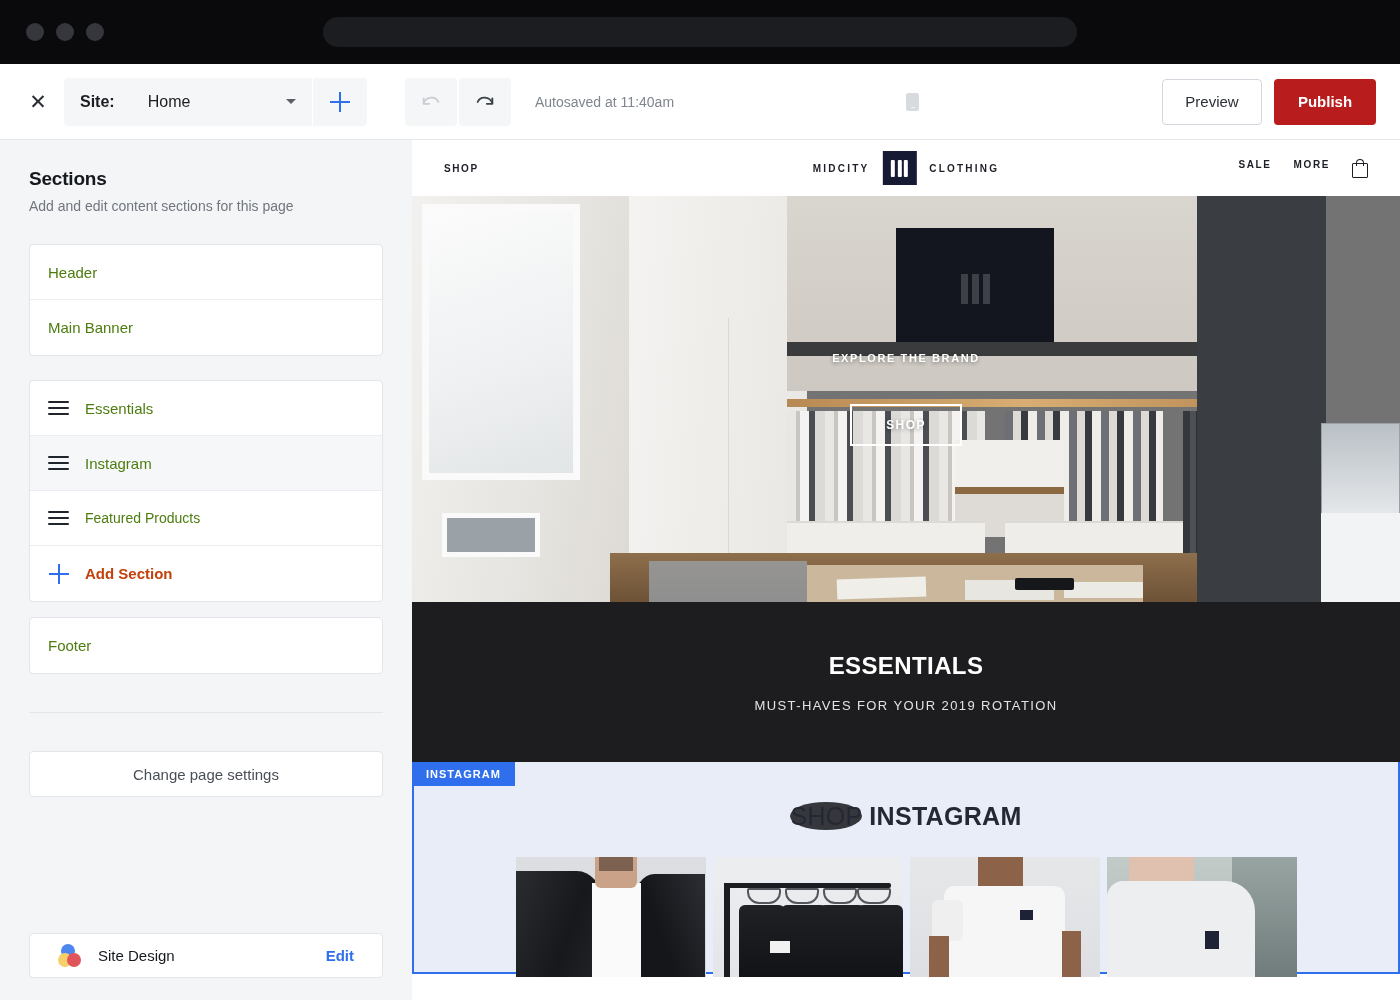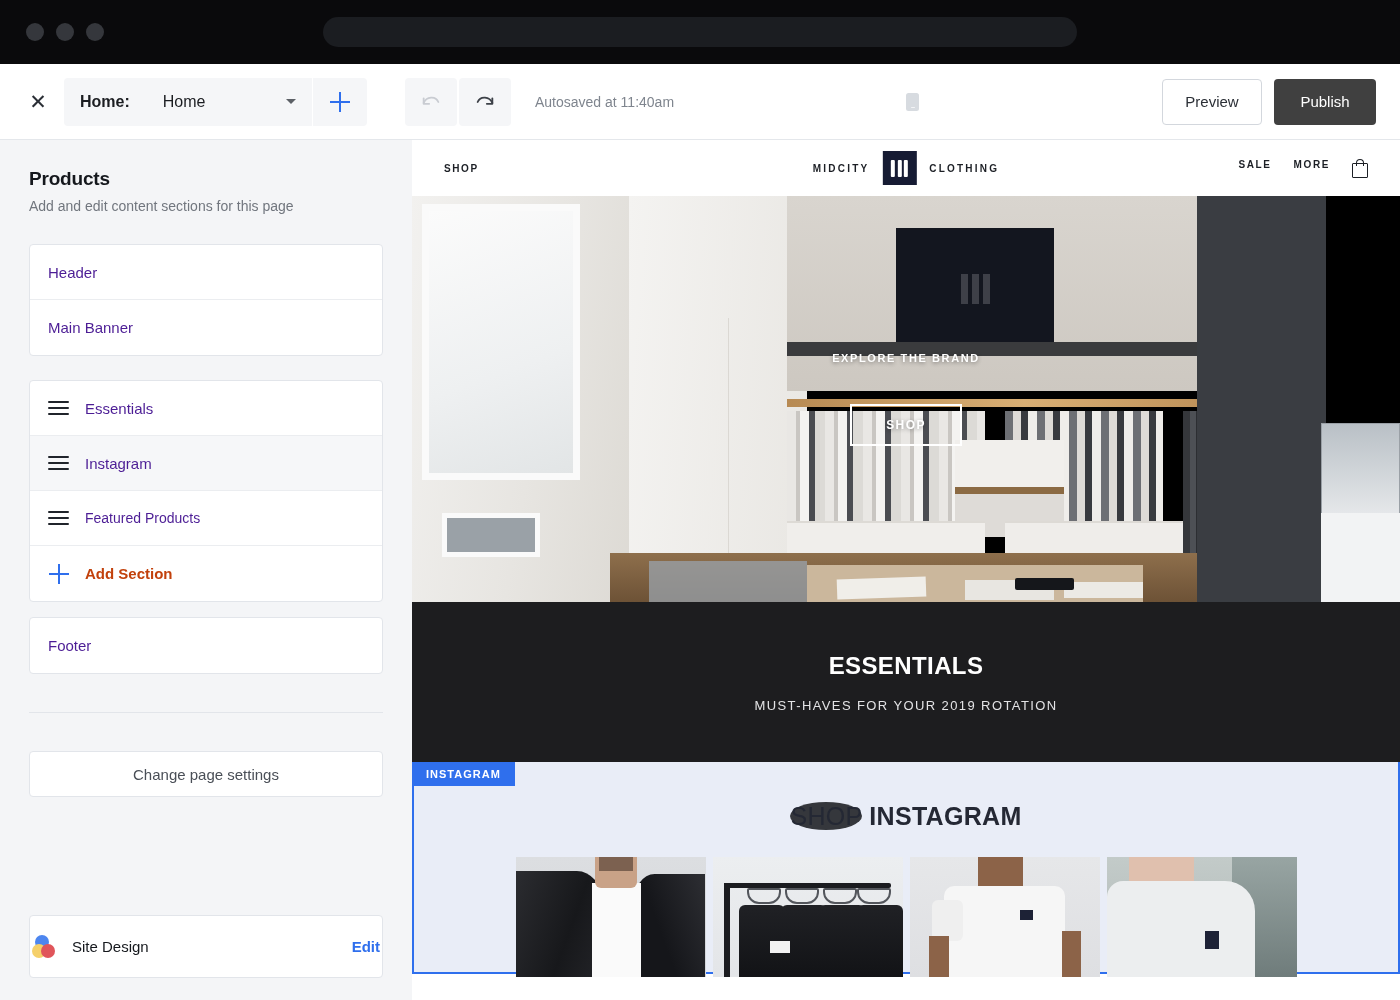--- a/index.html
+++ b/index.html
@@ -84,22 +84,22 @@
 
   .toolbar-right {
     margin-left: auto; display: flex; align-items: center; gap: 12px;
   }
   .btn-preview {
     width: 100px; height: 46px; border: 1px solid #d3d7dd; border-radius: 4px;
     background: #fff; color: #2b2f36; font-size: 15px;
     display: flex; align-items: center; justify-content: center; cursor: pointer;
   }
   .btn-publish {
-    width: 102px; height: 46px; border-radius: 4px; background: #404040;
-    color: #fff; font-size: 15px; font-weight: normal;
+    width: 102px; height: 46px; border-radius: 4px; background: #b91c1c;
+    color: #fff; font-size: 15px; font-weight: bold;
     display: flex; align-items: center; justify-content: center; cursor: pointer;
   }
 
   
   .workspace { display: flex; height: 860px; background: #f4f5f7; }
 
   
   .sidebar {
     width: 412px; padding: 28px 29px 0 29px; background: #f4f5f7;
     position: relative; overflow: hidden;
@@ -113,44 +113,44 @@
   }
   .card.g1 { margin-top: 30px; }
   .card.g2 { margin-top: 24px; }
   .card.g3 { margin-top: 15px; }
 
   .row {
     height: 55px; display: flex; align-items: center; padding: 0 18px;
     border-bottom: 1px solid #ebedf0; cursor: pointer;
   }
   .row:last-child { border-bottom: none; }
-  .row-label { font-size: 15px; color: #4c1d95; }
+  .row-label { font-size: 15px; color: #4d7c0f; }
   .row.small .row-label { font-size: 14px; }
   .row.active { background: #f6f7f9; }
 
   .grip { width: 21px; margin-right: 16px; display: flex; flex-direction: column; gap: 4px; cursor: grab; }
   .grip span { display: block; height: 2px; background: #20242b; border-radius: 1px; }
 
   .row.add { color: #2f6fed; }
   .row.add .plus-glyph { margin-right: 16px; margin-left: 1px; }
   .row.add .row-label { color: #c2410c; font-weight: bold; font-size: 15px; }
 
   .divider { height: 1px; background: #e2e5ea; margin: 38px 0 0 0; }
 
   .settings-btn {
     margin-top: 38px; height: 46px; background: #fff;
     border: 1px solid #e2e5ea; border-radius: 4px;
     display: flex; align-items: center; justify-content: center;
     font-size: 15px; color: #4a4f57; cursor: pointer;
   }
 
   .site-design {
-    position: absolute; left: 29px; bottom: 22px; width: 354px; height: 63px;
+    position: absolute; left: 29px; bottom: 22px; width: 354px; height: 45px;
     background: #fff; border: 1px solid #e2e5ea; border-radius: 4px;
-    display: flex; align-items: center; padding: 0 2px; cursor: pointer;
+    display: flex; align-items: center; padding: 0 28px; cursor: pointer;
   }
   .design-icon { width: 24px; height: 24px; position: relative; margin-right: 16px; }
   .design-icon i { position: absolute; width: 14px; height: 14px; border-radius: 50%; display: block; }
   .design-icon .c-blue   { background: #4d86ef; left: 3px; top: 0px; }
   .design-icon .c-yellow { background: #f5d06a; left: 0px; top: 9px; }
   .design-icon .c-red    { background: #e0555a; left: 9px; top: 9px; }
   .sd-label { font-size: 15px; color: #15181d; }
   .sd-edit { margin-left: auto; font-size: 15px; color: #2f6fed; font-weight: bold; }
 
   
@@ -173,21 +173,21 @@
   }
   .logo-box .mark { display: flex; gap: 2.5px; }
   .logo-box .mark i { display: block; width: 4px; height: 17px; background: #fff; border-radius: 1px; }
   .nav-right { margin-left: auto; display: flex; gap: 22px; }
   .nav-right .nav-item { font-size: 10px; letter-spacing: 1.6px; color: #1c1f25; font-weight: bold; }
   .bag { width: 16px; height: 19px; position: relative; }
   .bag .body { position: absolute; bottom: 0; width: 16px; height: 15px; border: 1.6px solid #1c1f25; border-radius: 1px; }
   .bag .handle { position: absolute; top: 0; left: 4px; width: 8px; height: 7px; border: 1.6px solid #1c1f25; border-bottom: none; border-radius: 4px 4px 0 0; }
 
   
-  .hero { height: 406px; position: relative; overflow: hidden; background: #000000; }
+  .hero { height: 406px; position: relative; overflow: hidden; background: #737373; }
   .hero-photo { position: absolute; inset: 0; }
   .wall-left   { position: absolute; left: 0;    top: 0; width: 23%; height: 100%; background: linear-gradient(100deg,#f2f1ef 0%,#e7e5e1 55%,#dcd9d3 100%); }
   .window-pane { position: absolute; left: 1%;   top: 2%; width: 16%; height: 68%; background: linear-gradient(160deg,#fbfbfb,#eef0f1 60%,#e2e5e6); border: 7px solid #fafafa; }
   .window-vent { position: absolute; left: 3%;   top: 78%; width: 10%; height: 11%; background: #9aa1a7; border: 5px solid #fafafa; }
   .wall-mid    { position: absolute; left: 22%;  top: 0; width: 18%; height: 92%; background: linear-gradient(95deg,#f4f3f1,#e9e7e3); }
   .cab-line    { position: absolute; left: 32%;  top: 30%; width: 1px; height: 60%; background: #dbd8d3; }
   .back-wall   { position: absolute; left: 38%;  top: 0; width: 42%; height: 48%; background: linear-gradient(180deg,#d9d5cf,#cdc8c1); }
   .poster {
     position: absolute; left: 49%; top: 8%; width: 16%; height: 30%;
     background: #13161f; display: flex; align-items: center; justify-content: center;
@@ -300,21 +300,21 @@
     <span class="light"></span>
     <span class="light"></span>
   </div>
   <div class="address-bar"></div>
 </div>
 
 <div class="toolbar">
   <div class="close-x">✕</div>
 
   <div class="page-select">
-    <span class="label">Home:</span>
+    <span class="label">Site:</span>
     <span class="value">Home</span>
     <span class="caret"></span>
   </div>
 
   <div class="add-page">
     <span class="plus-glyph"></span>
   </div>
 
   <div class="history-group">
     <div class="hist-btn">
@@ -346,21 +346,21 @@
 
   <div class="toolbar-right">
     <div class="btn-preview">Preview</div>
     <div class="btn-publish">Publish</div>
   </div>
 </div>
 
 <div class="workspace">
 
   <div class="sidebar">
-    <div class="sb-title">Products</div>
+    <div class="sb-title">Sections</div>
     <div class="sb-sub">Add and edit content sections for this page</div>
 
     <div class="card g1">
       <div class="row">
         <span class="row-label">Header</span>
       </div>
       <div class="row">
         <span class="row-label">Main Banner</span>
       </div>
     </div>

